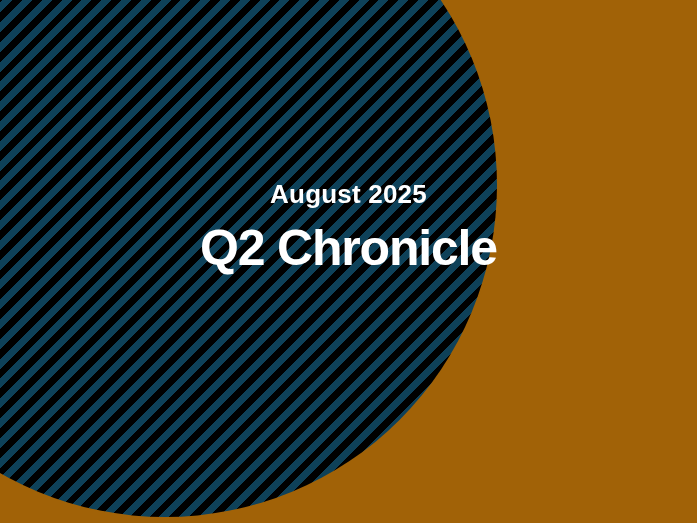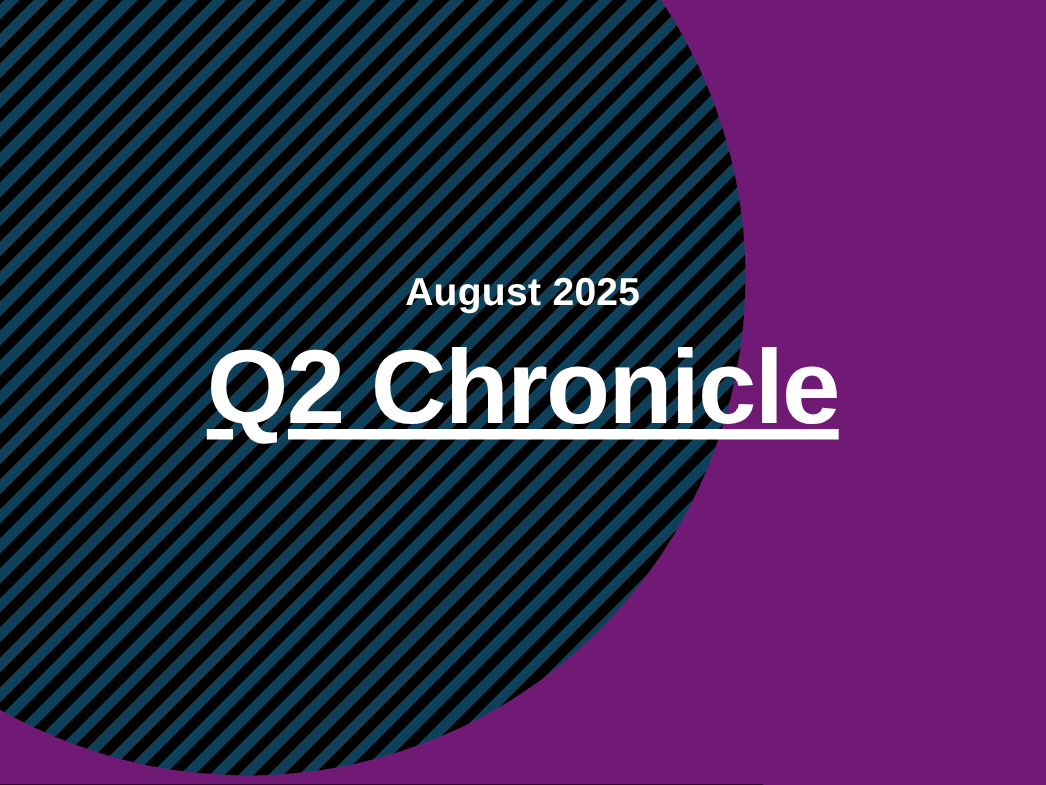--- a/index.html
+++ b/index.html
@@ -10,21 +10,21 @@
   }
   body {
     font-family: "Liberation Sans", sans-serif;
   }
 
   #slide {
     position: relative;
     width: 697px;
     height: 523px;
     overflow: hidden;
-    background: #701a75;
+    background: #a16207;
   }
 
   
   #deco-layer {
     position: absolute;
     inset: 0;
     overflow: hidden;
   }
   #striped-circle {
     position: absolute;
@@ -52,27 +52,26 @@
     color: #ffffff;
     font-size: 26px;
     font-weight: 700;
     letter-spacing: 0.2px;
     line-height: 1.25;
     margin: 0 0 12px 0;
   }
   #title {
     display: block;
     color: #ffffff;
-    font-size: 70px;
+    font-size: 50px;
     font-weight: 700;
     letter-spacing: -1.2px;
     line-height: 1.0;
     margin: 0;
     white-space: nowrap;
-    text-decoration: underline;
   }
 </style>
 </head>
 <body>
 
 <div id="slide">
 
   <div id="deco-layer">
     <div id="striped-circle" style="left: -167px; top: -147px; width: 664px; height: 664px; background-image: repeating-linear-gradient(135deg, rgb(14, 65, 89) 0px, rgb(14, 65, 89) 7px, rgb(0, 0, 0) 7px, rgb(0, 0, 0) 14px);"></div>
   </div>

